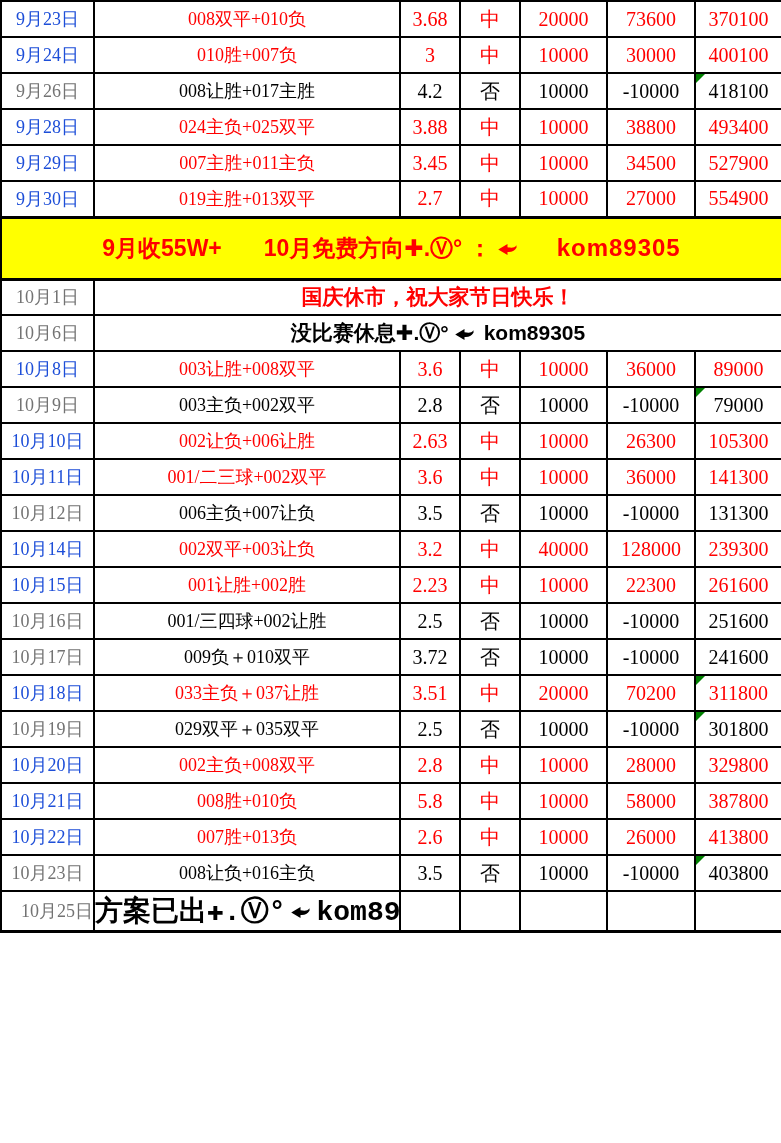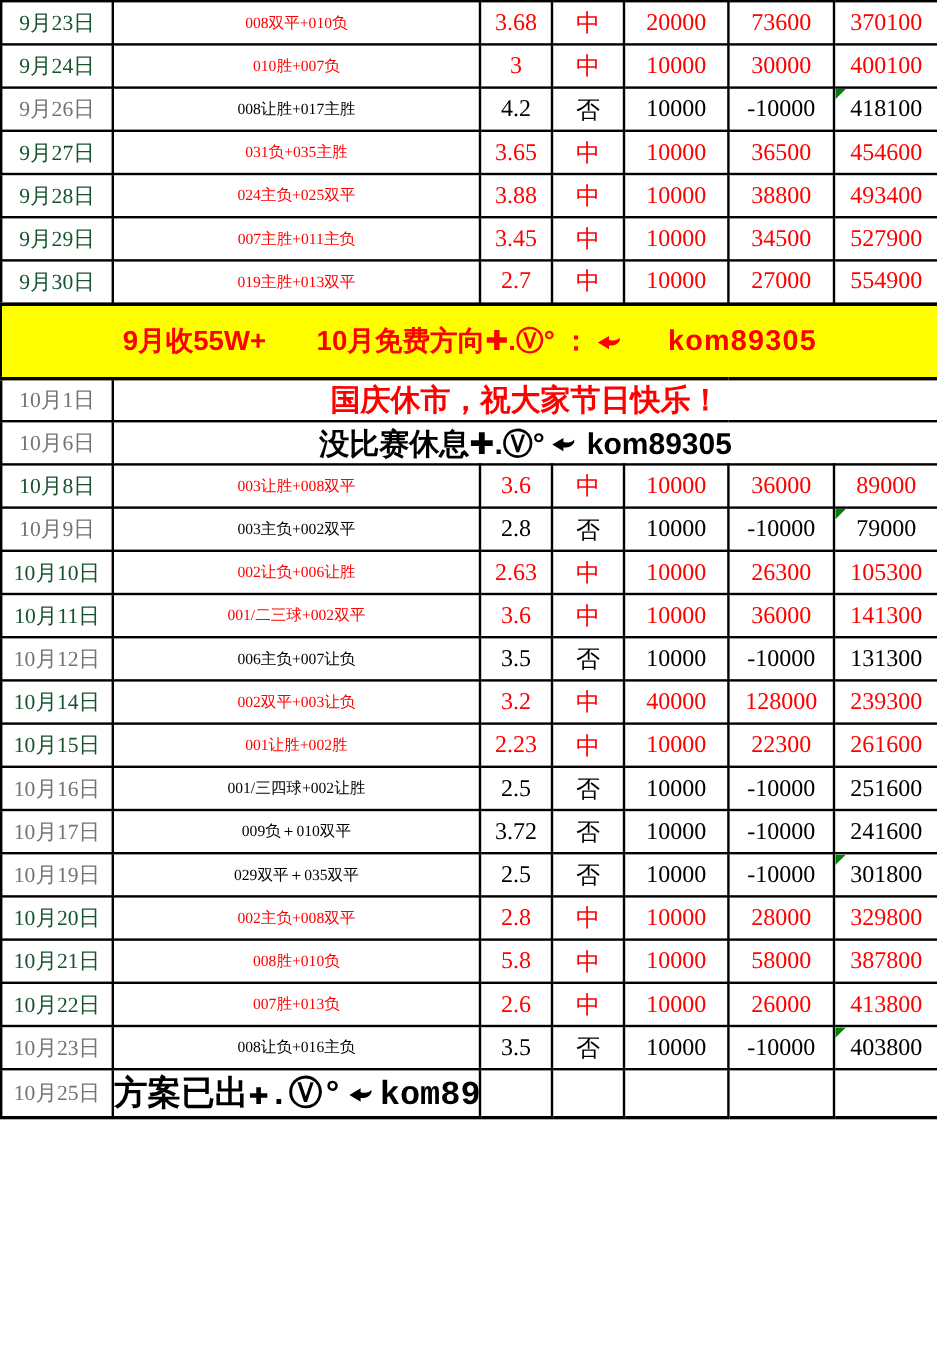--- a/index.html
+++ b/index.html
@@ -7,37 +7,37 @@
   table{border-collapse:collapse;table-layout:fixed;width:781px;}
   tr{height:36px;}
   tr.banner-row{height:62px;}
   td{
     border:2px solid #000;
     text-align:center;vertical-align:middle;
     position:relative;padding:0;overflow:hidden;white-space:nowrap;
     font-family:"Liberation Serif","DejaVu Serif",serif;
     font-size:20px;color:#000;
   }
-  tr:last-child td{border-bottom:3px solid #000;}
+  tr:last-child td{border-bottom:3px solid #000;text-align:right;}
   tr.win td{color:#FF0000;}
   td.date-cell{font-size:18px;color:#737373;}
-  tr.win td.date-cell{color:#14532d;}
-  td.pick-cell{font-size:13px;}
+  tr.win td.date-cell{color:#1d4ed8;}
+  td.pick-cell{font-size:18px;}
   td.odds-cell,td.stake-cell,td.profit-cell,td.total-cell{font-size:20px;}
   td.banner-cell{
     background:#FFFF00;color:#FF0000;
     font-family:"Liberation Sans","DejaVu Sans",sans-serif;
     font-weight:bold;font-size:23px;
     border-top-width:3px;border-bottom-width:3px;
   }
   .b-left{margin-right:42px;}
   .b-id{margin-left:34px;font-size:24px;letter-spacing:1px;}
   td.notice-cell{
     font-family:"Liberation Sans","DejaVu Sans",sans-serif;
-    font-weight:bold;font-size:25px;color:#000;
+    font-weight:bold;font-size:21px;color:#000;
   }
   td.notice-cell.red{color:#FF0000;}
   td.plan-cell{
     font-family:Liberation Mono, monospace;
     font-weight:bold;font-size:28px;color:#000;
   }
   .n-id{margin-left:4px;}
   .arrow{display:inline-block;vertical-align:middle;line-height:0;margin:0 5px;}
   .arrow svg{display:inline-block;}
   .marker{
@@ -82,29 +82,20 @@
         <tr class="loss">
           <td class="date-cell"><span>9月26日</span></td>
           <td class="pick-cell"><span>008让胜+017主胜</span></td>
           <td class="odds-cell"><span>4.2</span></td>
           <td class="result-cell"><span>否</span></td>
           <td class="stake-cell"><span>10000</span></td>
           <td class="profit-cell"><span>-10000</span></td>
           <td class="total-cell"><span>418100</span><span class="marker"></span></td>
         </tr>
         <tr class="win">
-          <td class="date-cell"><span>9月27日</span></td>
-          <td class="pick-cell"><span>031负+035主胜</span></td>
-          <td class="odds-cell"><span>3.65</span></td>
-          <td class="result-cell"><span>中</span></td>
-          <td class="stake-cell"><span>10000</span></td>
-          <td class="profit-cell"><span>36500</span></td>
-          <td class="total-cell"><span>454600</span></td>
-        </tr>
-        <tr class="win">
           <td class="date-cell"><span>9月28日</span></td>
           <td class="pick-cell"><span>024主负+025双平</span></td>
           <td class="odds-cell"><span>3.88</span></td>
           <td class="result-cell"><span>中</span></td>
           <td class="stake-cell"><span>10000</span></td>
           <td class="profit-cell"><span>38800</span></td>
           <td class="total-cell"><span>493400</span></td>
         </tr>
         <tr class="win">
           <td class="date-cell"><span>9月29日</span></td>
@@ -212,20 +203,29 @@
           <td class="total-cell"><span>251600</span></td>
         </tr>
         <tr class="loss">
           <td class="date-cell"><span>10月17日</span></td>
           <td class="pick-cell"><span>009负＋010双平</span></td>
           <td class="odds-cell"><span>3.72</span></td>
           <td class="result-cell"><span>否</span></td>
           <td class="stake-cell"><span>10000</span></td>
           <td class="profit-cell"><span>-10000</span></td>
           <td class="total-cell"><span>241600</span></td>
+        </tr>
+        <tr class="win">
+          <td class="date-cell"><span>10月18日</span></td>
+          <td class="pick-cell"><span>033主负＋037让胜</span></td>
+          <td class="odds-cell"><span>3.51</span></td>
+          <td class="result-cell"><span>中</span></td>
+          <td class="stake-cell"><span>20000</span></td>
+          <td class="profit-cell"><span>70200</span></td>
+          <td class="total-cell"><span>311800</span><span class="marker"></span></td>
         </tr>
         <tr class="loss">
           <td class="date-cell"><span>10月19日</span></td>
           <td class="pick-cell"><span>029双平＋035双平</span></td>
           <td class="odds-cell"><span>2.5</span></td>
           <td class="result-cell"><span>否</span></td>
           <td class="stake-cell"><span>10000</span></td>
           <td class="profit-cell"><span>-10000</span></td>
           <td class="total-cell"><span>301800</span><span class="marker"></span></td>
         </tr>

